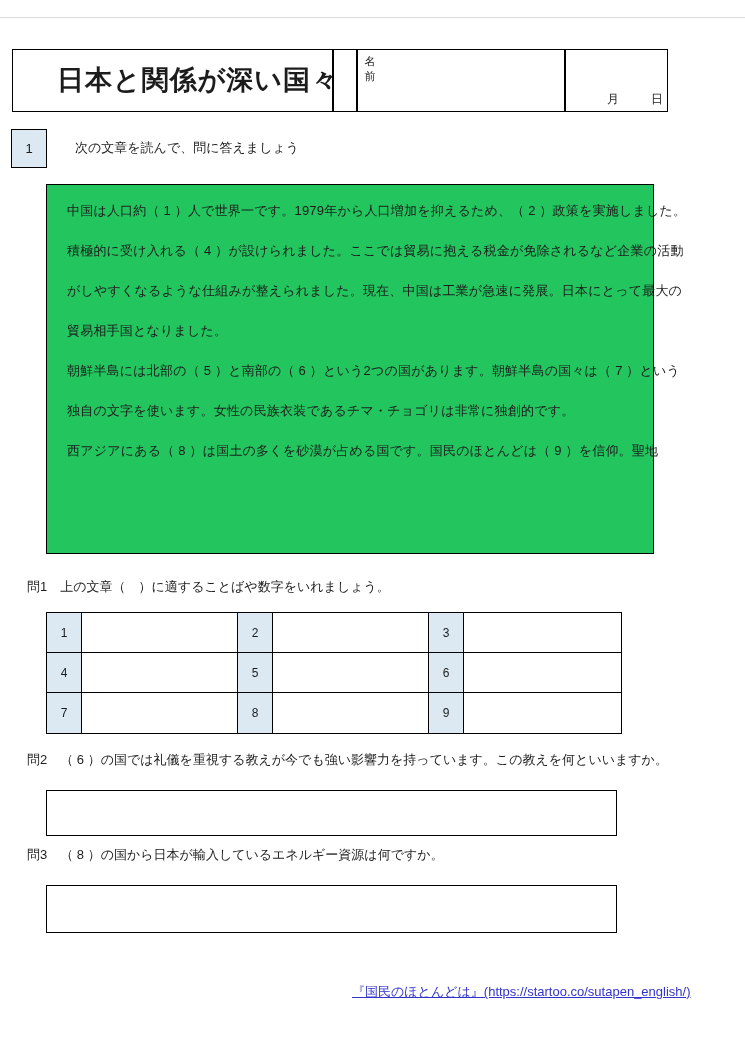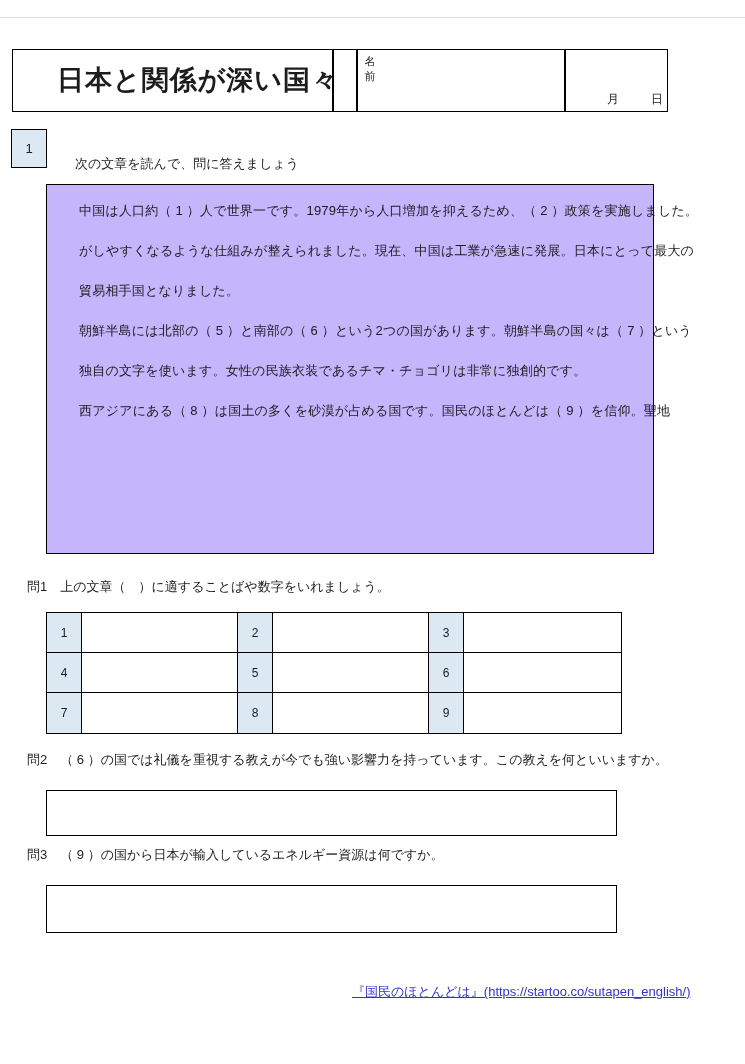--- a/index.html
+++ b/index.html
@@ -15,24 +15,24 @@
   .header-vline { position:absolute; top:0; bottom:0; width:1.5px; background:#000; }
   .vline-a { left:319px; } .vline-b { left:343px; } .vline-c { left:551px; }
   .name-cell { position:absolute; left:344px; top:0; width:207px; height:100%;text-align:center; }
   .name-label { position:absolute; left:6px; top:4px; width:14px; font-size:11px; line-height:15px; word-break:break-all; }
   .date-cell { position:absolute; left:552px; top:0; right:0; height:100%; }
   .month-label { position:absolute; left:42px; bottom:3px; font-size:12px; }
   .day-label { position:absolute; left:86px; bottom:3px; font-size:12px; }
 
   
   .section-num-box { position:absolute; left:11px; top:129px; width:36px; height:39px; border:1.5px solid #000; box-sizing:border-box; background:#dce9f2; display:flex; align-items:center; justify-content:center; font-size:13px; }
-  .instruction { position:absolute; left:75px; top:139px; font-size:13px;margin-top:16px; }
+  .instruction { position:absolute; left:75px; top:139px; font-size:13px; }
 
   
-  .passage-box { position:absolute; left:46px; top:184px; width:608px; height:370px; border:1.5px solid #000; box-sizing:border-box; padding:6px 20px 0 32px; background:#c4b5fd; }
+  .passage-box { position:absolute; left:46px; top:184px; width:608px; height:370px; border:1.5px solid #000; box-sizing:border-box; padding:6px 20px 0 20px; background:#22c55e; }
   .passage-line { height:40px; display:flex; align-items:center; font-size:13px; white-space:nowrap; letter-spacing:0.2px; }
 
   
   .q-label { position:absolute; font-size:13px; white-space:nowrap; }
   .q1-label { left:27px; top:578px;text-align:right; }
   .q2-label { left:27px; top:751px; }
   .q3-label { left:27px; top:846px; }
 
   
   .answer-table { position:absolute; left:46px; top:612px; display:grid; grid-template-columns:35px 156px 35px 156px 35px 157px; grid-auto-rows:40px; border:1.5px solid #000; box-sizing:content-box; }
@@ -70,20 +70,21 @@
     </div>
   </div>
 
   <div class="section-num-box">
     <span>1</span>
   </div>
   <div class="instruction">次の文章を読んで、問に答えましょう</div>
 
   <div class="passage-box">
     <div class="passage-line">中国は人口約（ 1 ）人で世界一です。1979年から人口増加を抑えるため、（ 2 ）政策を実施しました。</div>
+    <div class="passage-line">積極的に受け入れる（ 4 ）が設けられました。ここでは貿易に抱える税金が免除されるなど企業の活動</div>
     <div class="passage-line">がしやすくなるような仕組みが整えられました。現在、中国は工業が急速に発展。日本にとって最大の</div>
     <div class="passage-line">貿易相手国となりました。</div>
     <div class="passage-line">朝鮮半島には北部の（ 5 ）と南部の（ 6 ）という2つの国があります。朝鮮半島の国々は（ 7 ）という</div>
     <div class="passage-line">独自の文字を使います。女性の民族衣装であるチマ・チョゴリは非常に独創的です。</div>
     <div class="passage-line">西アジアにある（ 8 ）は国土の多くを砂漠が占める国です。国民のほとんどは（ 9 ）を信仰。聖地</div>
   </div>
 
   <div class="q-label q1-label">問1　上の文章（　）に適することばや数字をいれましょう。</div>
 
   <div class="answer-table">
@@ -105,17 +106,17 @@
     <div class="cell ans-cell last-row"></div>
     <div class="cell num-cell last-row">8</div>
     <div class="cell ans-cell last-row"></div>
     <div class="cell num-cell last-row">9</div>
     <div class="cell ans-cell last-col last-row"></div>
   </div>
 
   <div class="q-label q2-label">問2　（ 6 ）の国では礼儀を重視する教えが今でも強い影響力を持っています。この教えを何といいますか。</div>
   <div class="answer-box q2-box"></div>
 
-  <div class="q-label q3-label">問3　（ 9 ）の国から日本が輸入しているエネルギー資源は何ですか。</div>
+  <div class="q-label q3-label">問3　（ 8 ）の国から日本が輸入しているエネルギー資源は何ですか。</div>
   <div class="answer-box q3-box"></div>
 
   <a class="footer-link">『国民のほとんどは』(https://startoo.co/sutapen_english/)</a>
 </div>
 
 </body></html>

